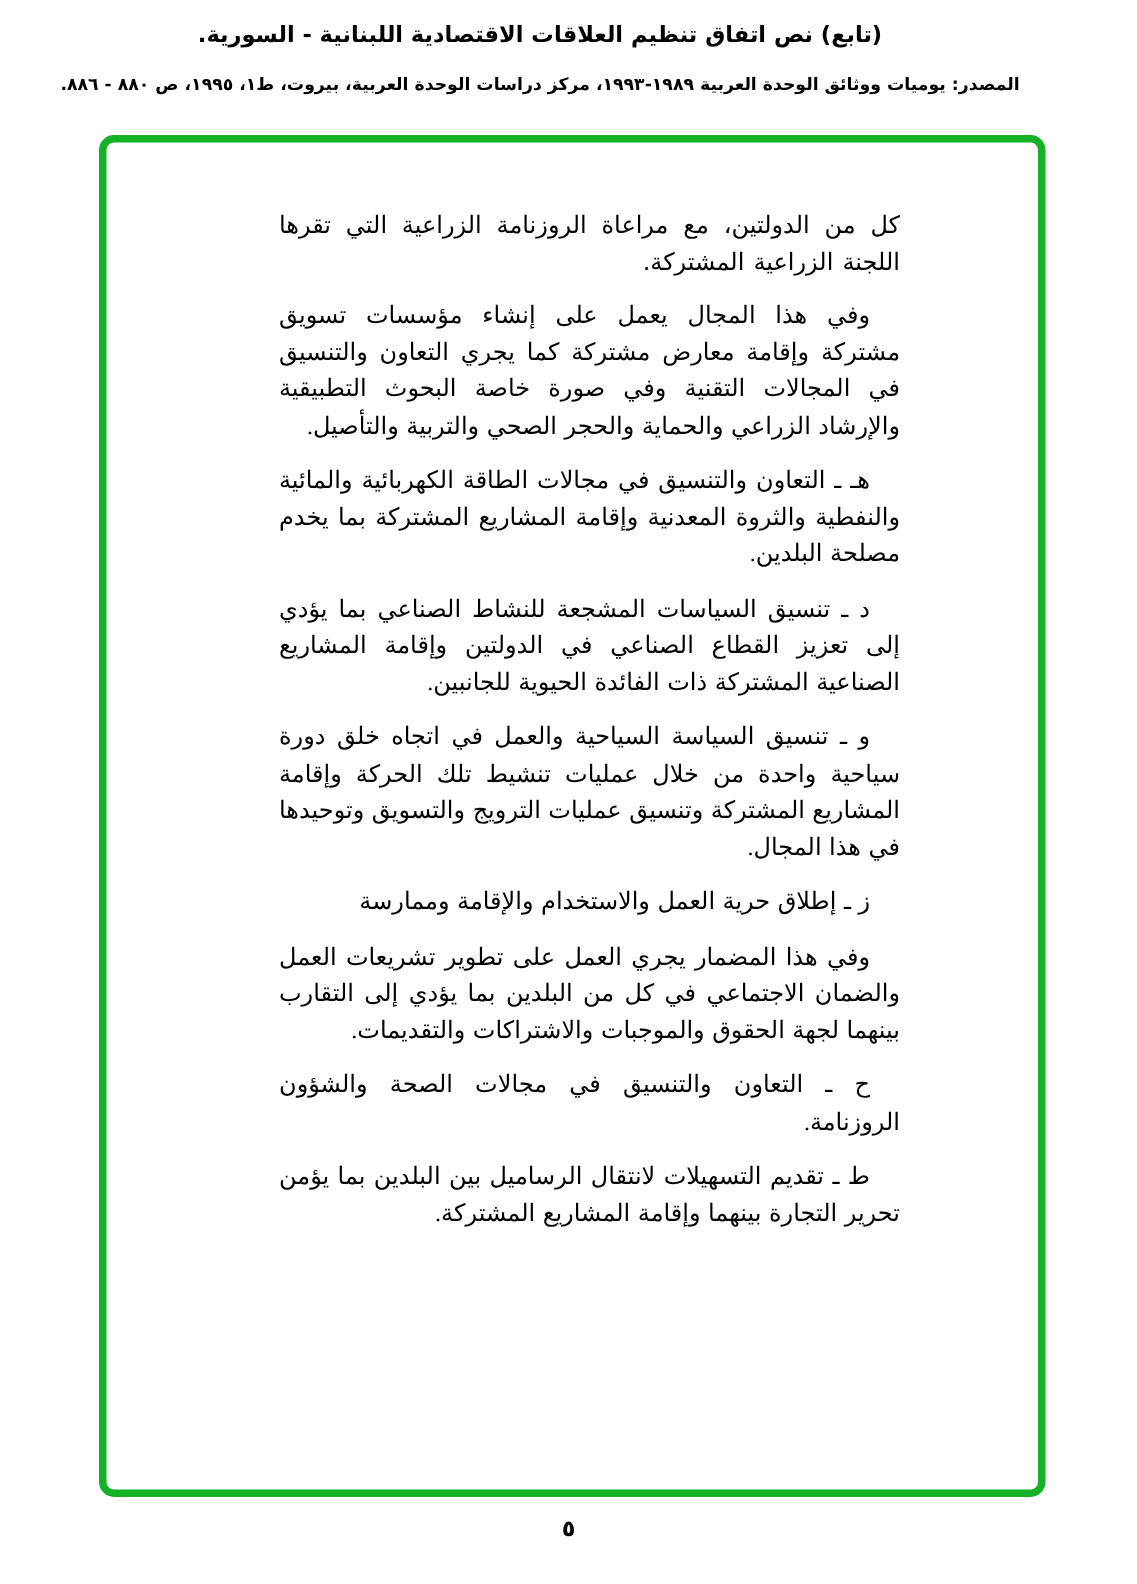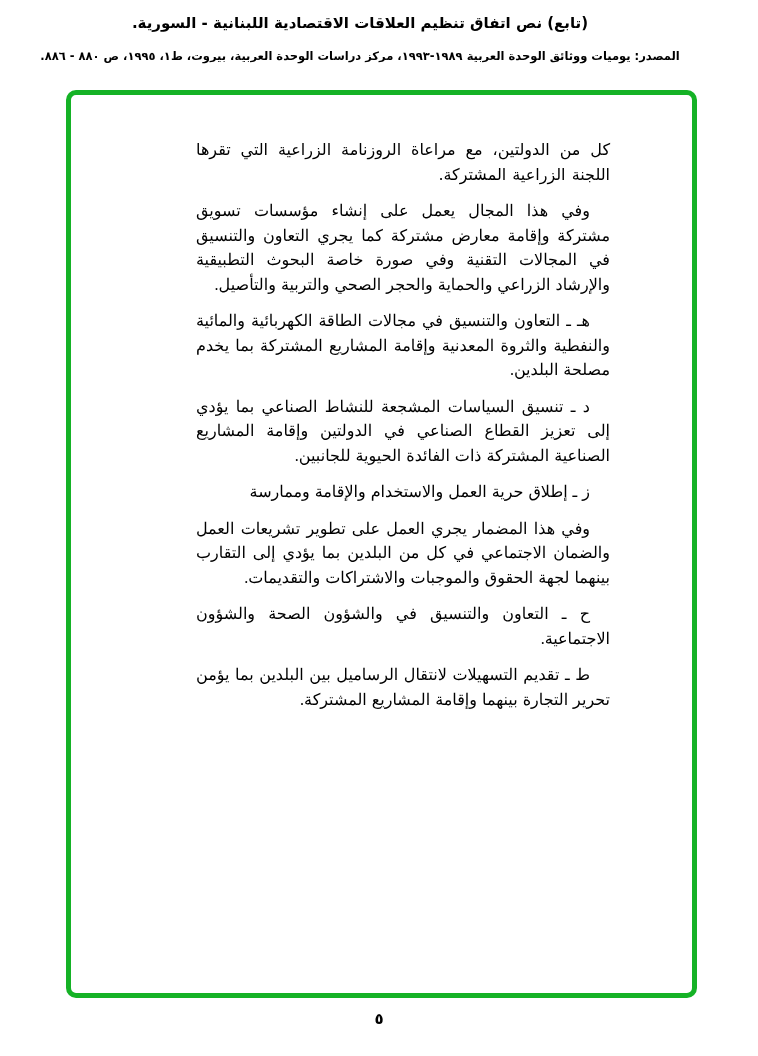--- a/index.html
+++ b/index.html
@@ -43,21 +43,20 @@
     border: 5px solid #15b226;
     border-radius: 10px;
     background: #ffffff;
   }
   .content {
     direction: rtl;
     box-sizing: border-box;
     width: 100%;
     height: 100%;
     padding: 43px 92px 0 115px;
-    margin-left: 10px;
   }
   .content p {
     margin: 0 0 12px 0;
     font-size: 16px;
     line-height: 24.5px;
     text-align: justify;
     text-justify: inter-word;
     word-spacing: 1px;
   }
   .content p.indent {
@@ -85,20 +84,21 @@
   <div class="doc-title">(تابع) نص اتفاق تنظيم العلاقات الاقتصادية اللبنانية - السورية.</div>
   <div class="doc-source">المصدر: يوميات ووثائق الوحدة العربية ١٩٨٩-١٩٩٣، مركز دراسات الوحدة العربية، بيروت، ط١، ١٩٩٥، ص ٨٨٠ - ٨٨٦.</div>
 </header>
 
 <main class="frame">
   <div class="content">
     <p>كل من الدولتين، مع مراعاة الروزنامة الزراعية التي تقرها اللجنة الزراعية المشتركة.</p>
     <p class="indent">وفي هذا المجال يعمل على إنشاء مؤسسات تسويق مشتركة وإقامة معارض مشتركة كما يجري التعاون والتنسيق في المجالات التقنية وفي صورة خاصة البحوث التطبيقية والإرشاد الزراعي والحماية والحجر الصحي والتربية والتأصيل.</p>
     <p class="indent">هـ ـ التعاون والتنسيق في مجالات الطاقة الكهربائية والمائية والنفطية والثروة المعدنية وإقامة المشاريع المشتركة بما يخدم مصلحة البلدين.</p>
     <p class="indent">د ـ تنسيق السياسات المشجعة للنشاط الصناعي بما يؤدي إلى تعزيز القطاع الصناعي في الدولتين وإقامة المشاريع الصناعية المشتركة ذات الفائدة الحيوية للجانبين.</p>
+    <p class="indent">و ـ تنسيق السياسة السياحية والعمل في اتجاه خلق دورة سياحية واحدة من خلال عمليات تنشيط تلك الحركة وإقامة المشاريع المشتركة وتنسيق عمليات الترويج والتسويق وتوحيدها في هذا المجال.</p>
     <p class="indent">ز ـ إطلاق حرية العمل والاستخدام والإقامة وممارسة</p>
     <p class="indent">وفي هذا المضمار يجري العمل على تطوير تشريعات العمل والضمان الاجتماعي في كل من البلدين بما يؤدي إلى التقارب بينهما لجهة الحقوق والموجبات والاشتراكات والتقديمات.</p>
-    <p class="indent">ح ـ التعاون والتنسيق في والشؤون الصحة والشؤون الاجتماعية.</p>
+    <p class="indent">ح ـ التعاون والتنسيق في مجالات الصحة والشؤون الروزنامة.</p>
     <p class="indent">ط ـ تقديم التسهيلات لانتقال الرساميل بين البلدين بما يؤمن تحرير التجارة بينهما وإقامة المشاريع المشتركة.</p>
   </div>
 </main>
 
 <footer class="page-number">٥</footer>
 
 </body></html>

